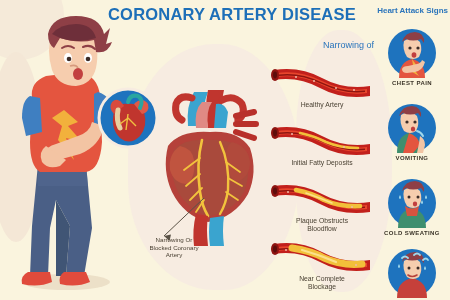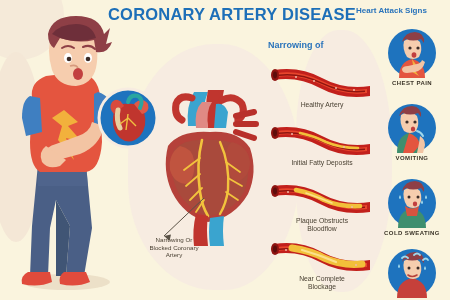--- a/index.html
+++ b/index.html
@@ -30,26 +30,26 @@
   }
 
   
   .main-title{
     position:absolute;left:108px;top:5px;width:266px;
     font-size:16.5px;font-weight:bold;letter-spacing:.2px;
     color:#1d6fb8;white-space:nowrap;
   }
   .col-title{
     position:absolute;left:268px;top:40px;width:106px;
-    text-align:left;font-size:9px;font-weight:bold;line-height:10.5px;
+    text-align:right;font-size:9px;font-weight:normal;line-height:10.5px;
     color:#2a74bb;
   }
   .signs-title{
     position:absolute;left:356px;top:6px;width:92px;
-    text-align:left;font-size:8px;font-weight:bold;color:#2a74bb;
+    text-align:right;font-size:8px;font-weight:bold;color:#2a74bb;
   }
 
   
   .artery-item{position:absolute;left:266px;width:112px;}
   .artery-art{width:112px;height:34px;display:block;}
   .artery-label{
     margin-top:3px;text-align:center;font-size:6.8px;line-height:8.4px;
     color:#4b4234;font-family:"Liberation Sans", sans-serif;
   }
 

